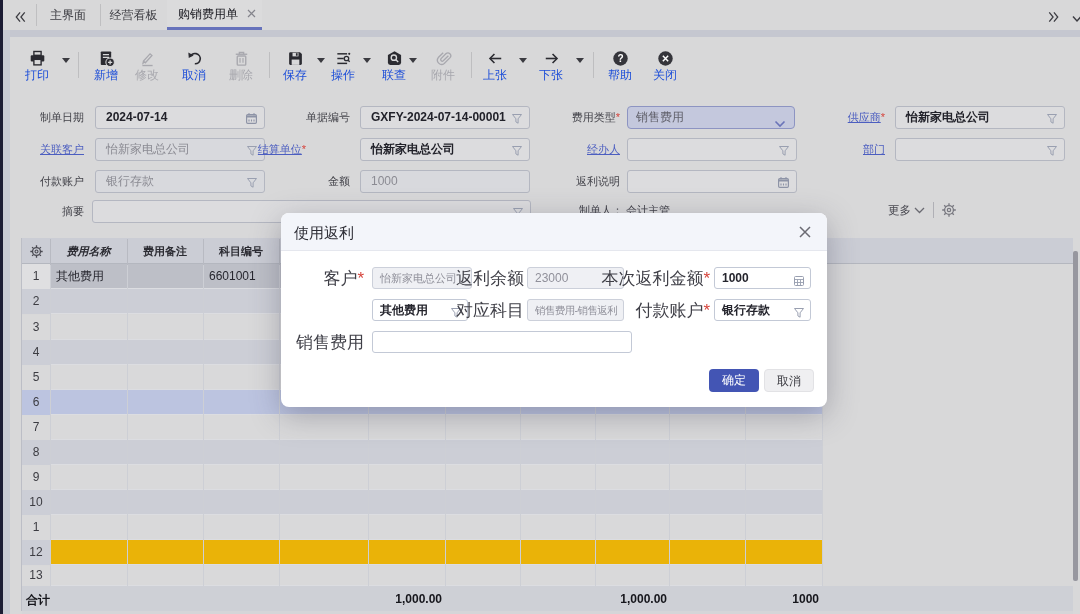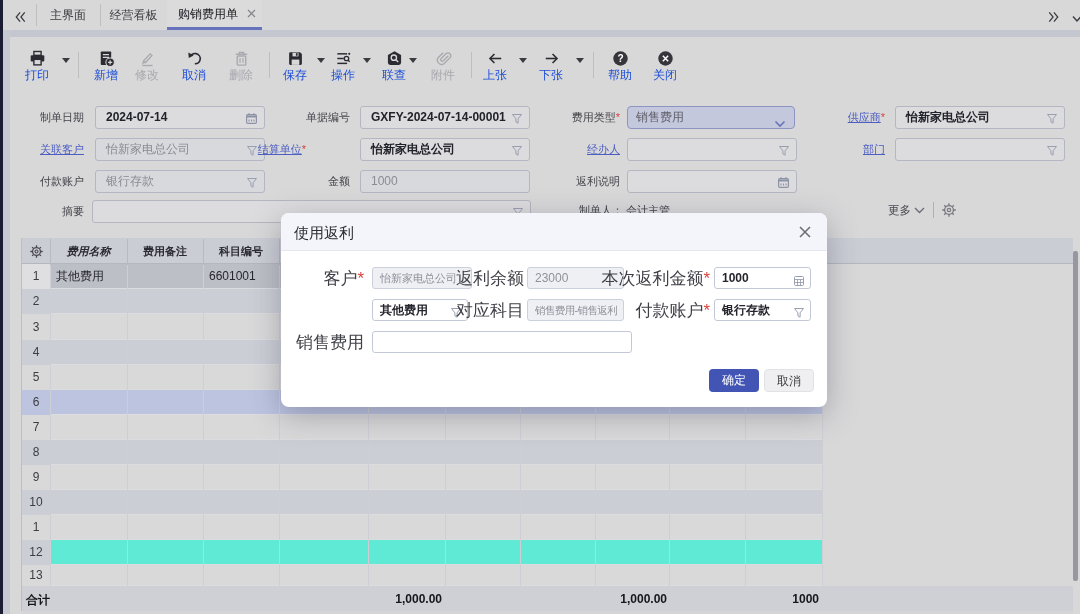--- a/index.html
+++ b/index.html
@@ -250,21 +250,21 @@
       </div>
       <div class="abs grow" style="top:465.1px;height:25.1px;background:#d9d9da;">
         <span class="rownum" style="background:#d9d9da;height:25.1px;line-height:24.1px;">9</span>
       </div>
       <div class="abs grow" style="top:490.20000000000005px;height:25.1px;background:#ccced6;">
         <span class="rownum" style="background:#ccced6;height:25.1px;line-height:24.1px;">10</span>
       </div>
       <div class="abs grow" style="top:515.3px;height:25.1px;background:#d9d9da;">
         <span class="rownum" style="background:#d9d9da;height:25.1px;line-height:24.1px;">1</span>
       </div>
-      <div class="abs grow" style="top:540.4000000000001px;height:25.1px;background:#5eead4;">
+      <div class="abs grow" style="top:540.4000000000001px;height:25.1px;background:#eab308;">
         <span class="rownum" style="background:#ccced6;height:25.1px;line-height:24.1px;">12</span>
       </div>
       <div class="abs grow" style="top:565.5px;height:20.100000000000023px;background:#d9d9da;">
         <span class="rownum" style="background:#d9d9da;height:20.100000000000023px;line-height:19.100000000000023px;">13</span>
       </div>
       <div class="abs" style="left:822px;top:264.3px;width:251px;height:321.3px;background:#d8d8d9;"></div>
       <div class="abs vline" style="left:50px;"></div>
       <div class="abs vline" style="left:127px;"></div>
       <div class="abs vline" style="left:203px;"></div>
       <div class="abs vline" style="left:279px;"></div>

